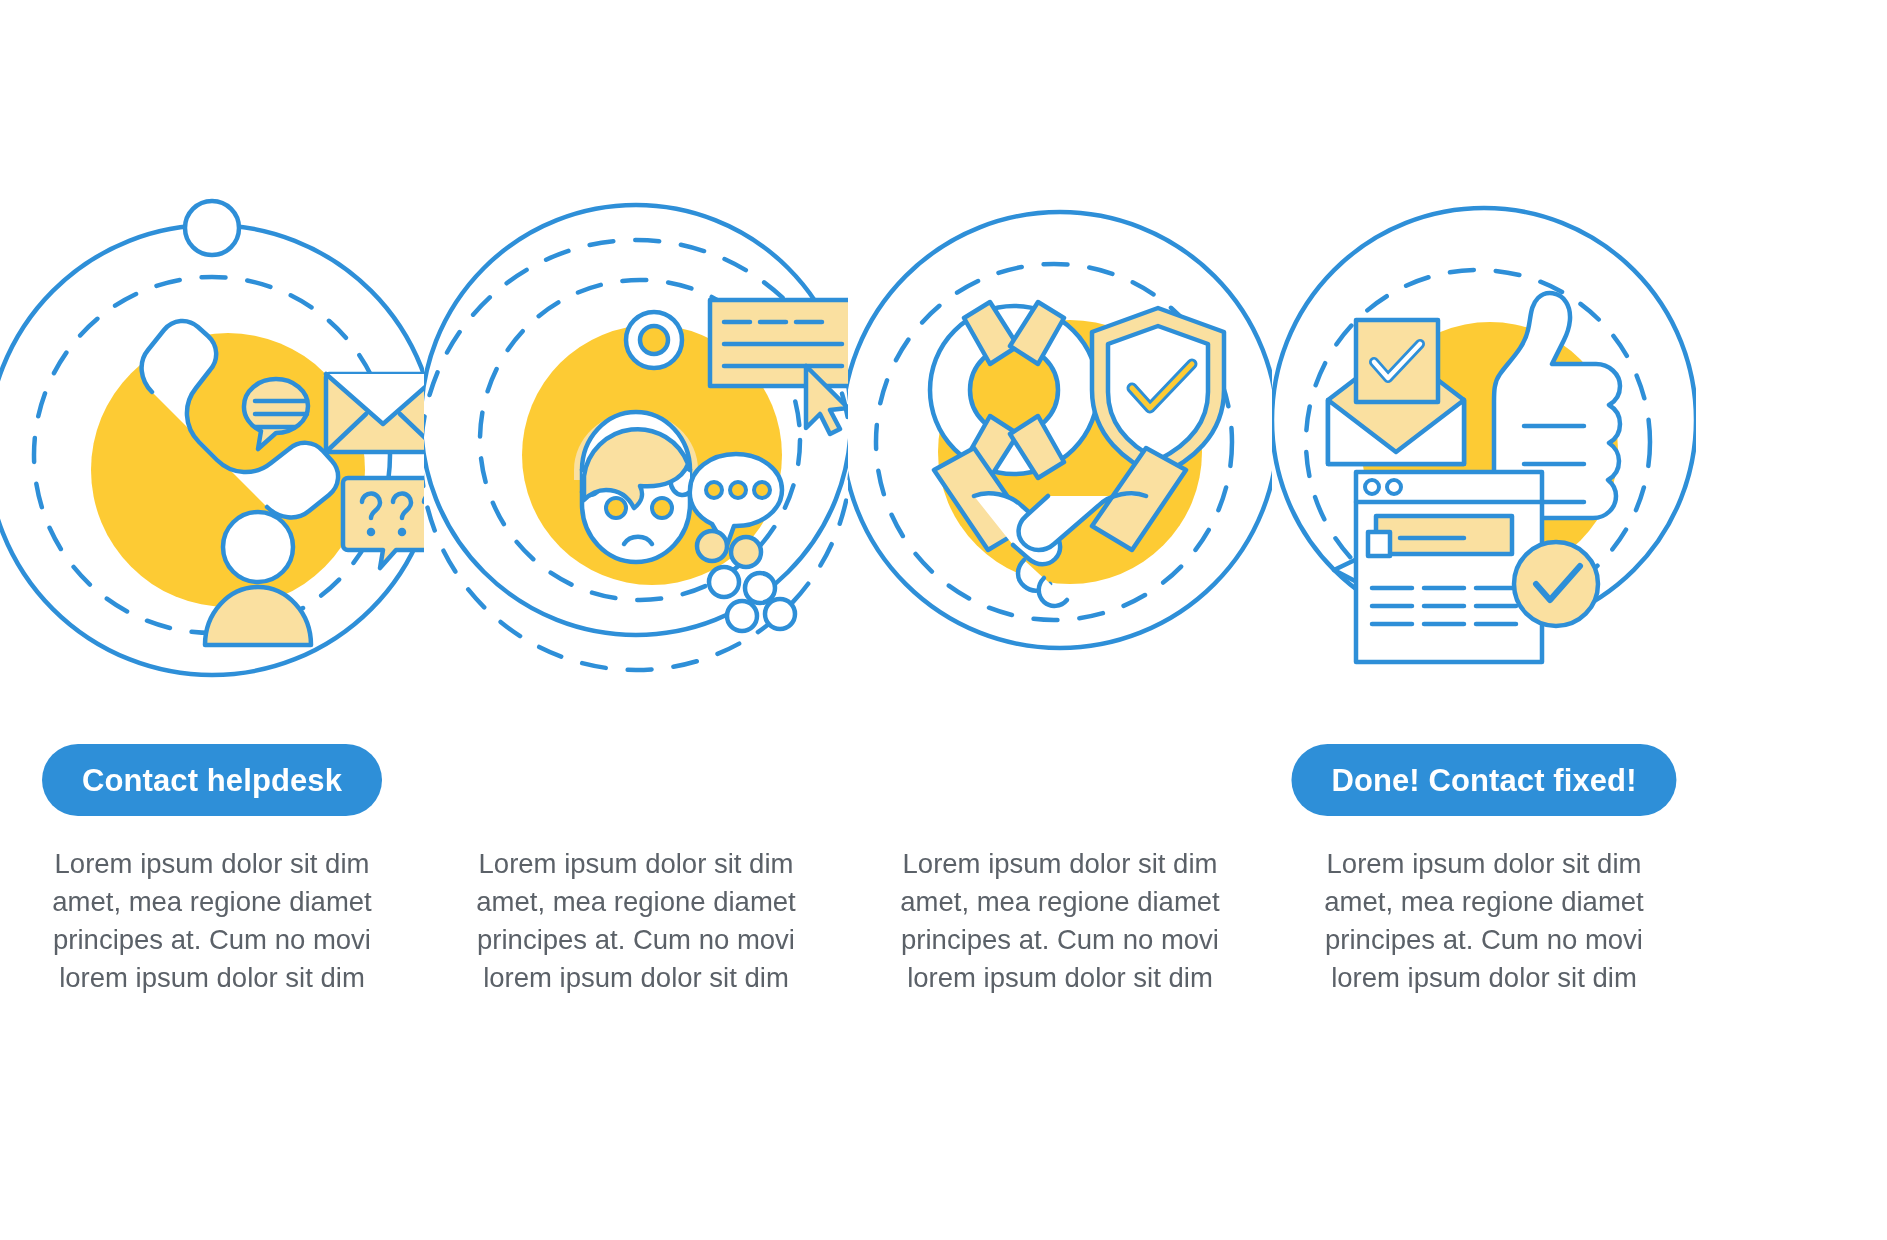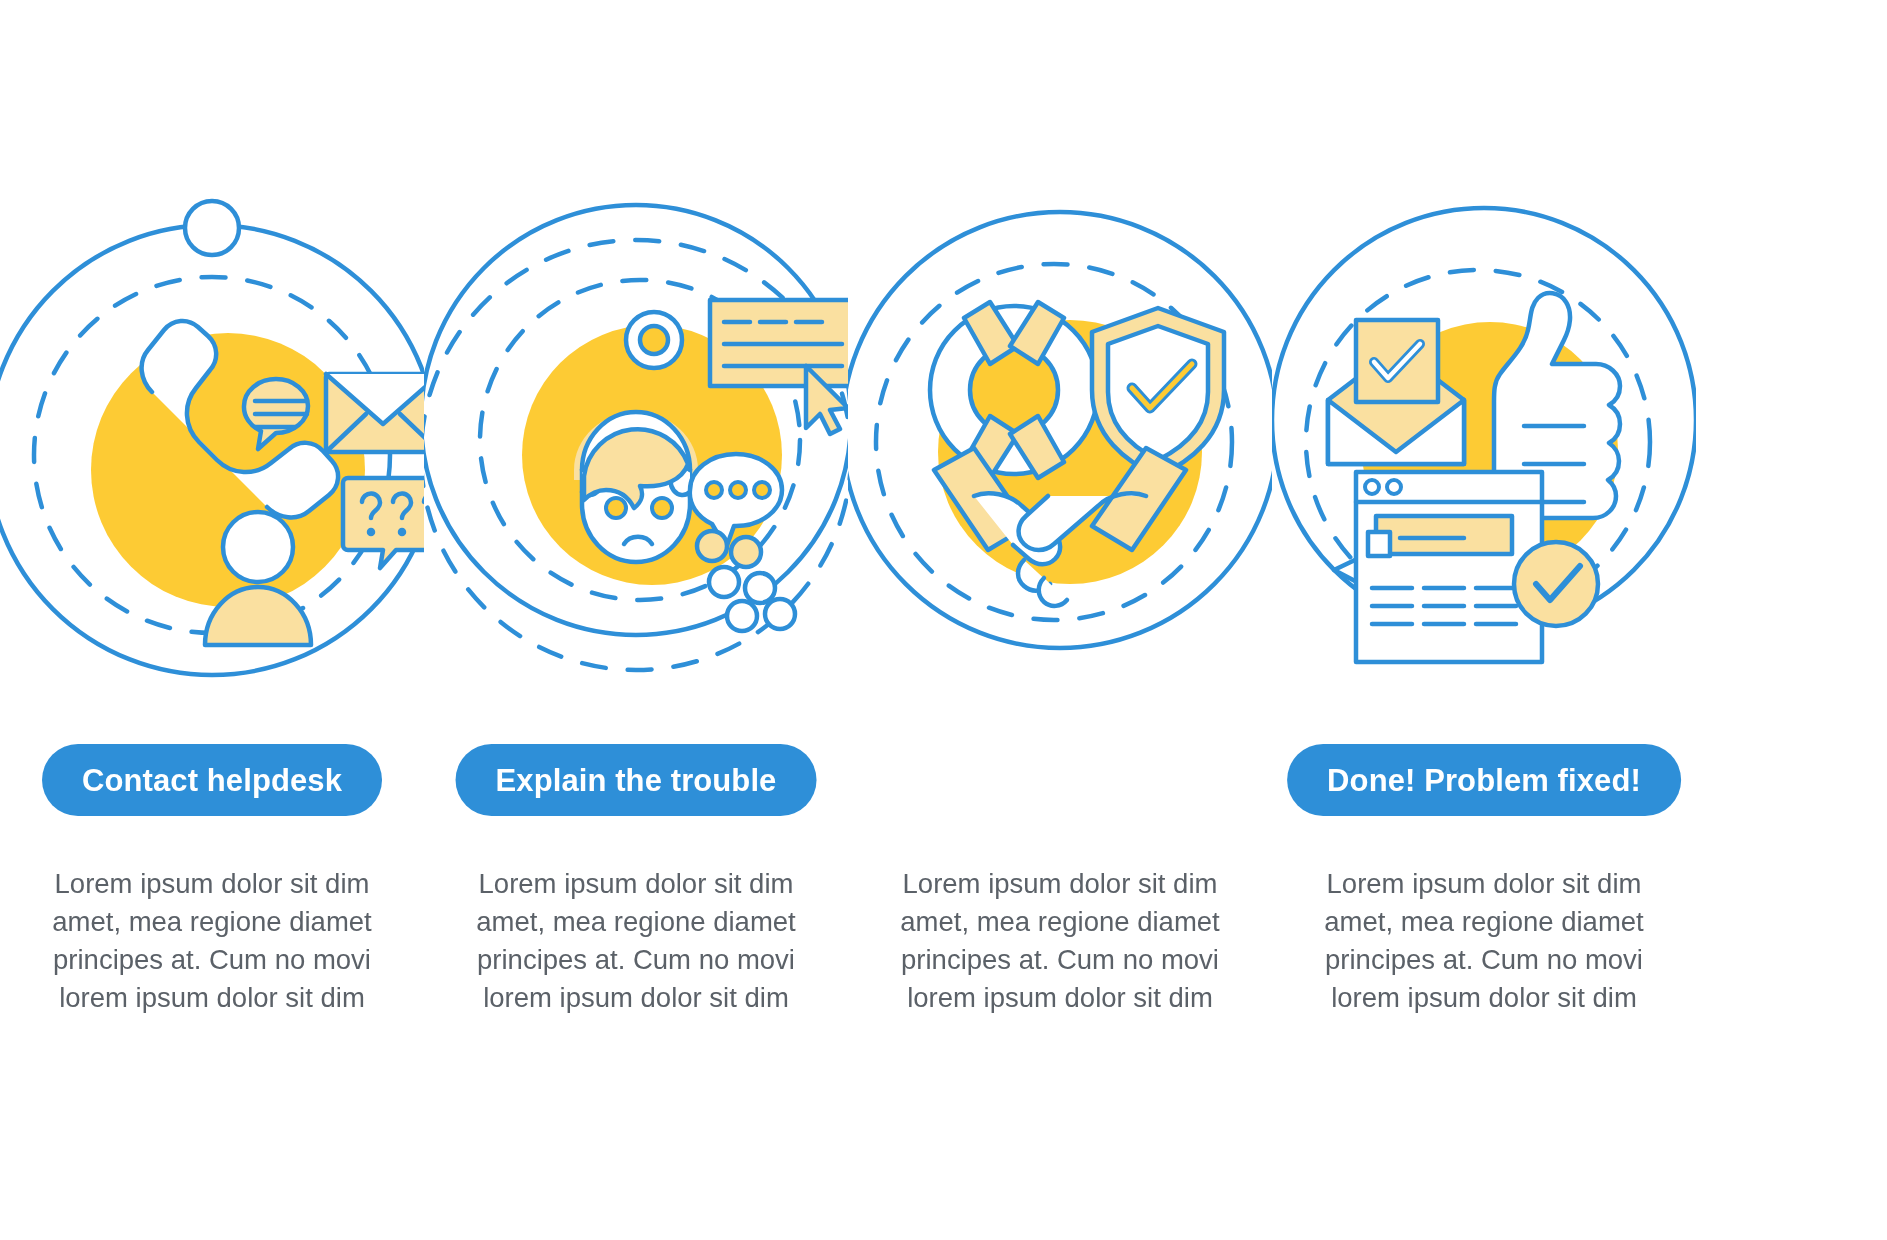--- a/index.html
+++ b/index.html
@@ -71,21 +71,20 @@
     position: absolute;
     left: 50%;
     transform: translateX(-50%);
     top: 845px;
     width: 330px;
     text-align: center;
     color: #5b6168;
     font-size: 27.5px;
     line-height: 38px;
     font-weight: 400;
-    margin-top: 20px;
   }
 </style>
 </head>
 <body>
 
 <div id="infographic">
 
   <div class="steps-row">
 
     <div class="step">
@@ -199,23 +198,20 @@
             <circle cx="322" cy="552" r="15" fill="#fae0a0" stroke="#2e8fd8" stroke-width="4.5"></circle>
             <circle cx="300" cy="582" r="15" fill="#ffffff" stroke="#2e8fd8" stroke-width="4.5"></circle>
             <circle cx="336" cy="588" r="15" fill="#ffffff" stroke="#2e8fd8" stroke-width="4.5"></circle>
             <circle cx="318" cy="616" r="15" fill="#ffffff" stroke="#2e8fd8" stroke-width="4.5"></circle>
             <circle cx="356" cy="614" r="15" fill="#ffffff" stroke="#2e8fd8" stroke-width="4.5"></circle>
           </g>
 
         </g>
       </svg>
 
-      <div class="step-pill">
-        <span class="step-pill-label">Explain the trouble</span>
-      </div>
       <div class="step-desc">Lorem ipsum dolor sit dim amet, mea regione diamet principes at. Cum no movi lorem ipsum dolor sit dim</div>
     </div>
 
     <div class="step">
       <svg class="step-visual" viewBox="0 0 424 760">
         <g fill="none" stroke="#2e8fd8" stroke-width="4.5" stroke-linecap="round" stroke-linejoin="round">
 
           <circle cx="212" cy="430" r="218"></circle>
 
           <circle cx="206" cy="442" r="178" stroke-dasharray="24 22"></circle>
@@ -309,19 +305,19 @@
 
           <g>
             <circle cx="284" cy="584" r="42" fill="#fae0a0" stroke="#2e8fd8" stroke-width="4.5"></circle>
             <path d="M264 584 l14 16 l30 -34" stroke="#2e8fd8" stroke-width="6" fill="none"></path>
           </g>
 
         </g>
       </svg>
 
       <div class="step-pill">
-        <span class="step-pill-label">Done! Problem fixed!</span>
+        <span class="step-pill-label">Done! Contact fixed!</span>
       </div>
       <div class="step-desc">Lorem ipsum dolor sit dim amet, mea regione diamet principes at. Cum no movi lorem ipsum dolor sit dim</div>
     </div>
 
   </div>
 </div>
 
 </body></html>

